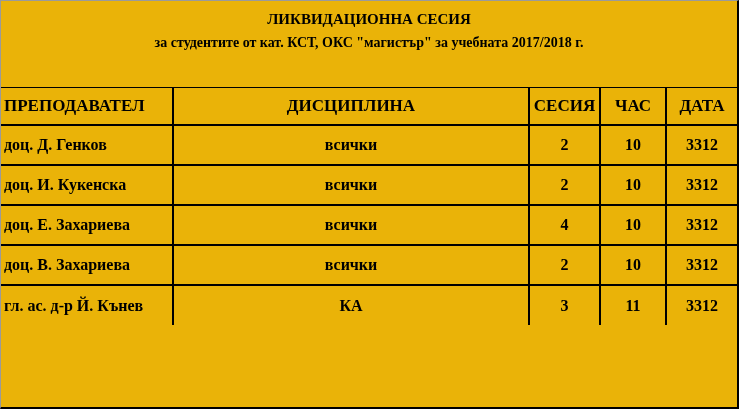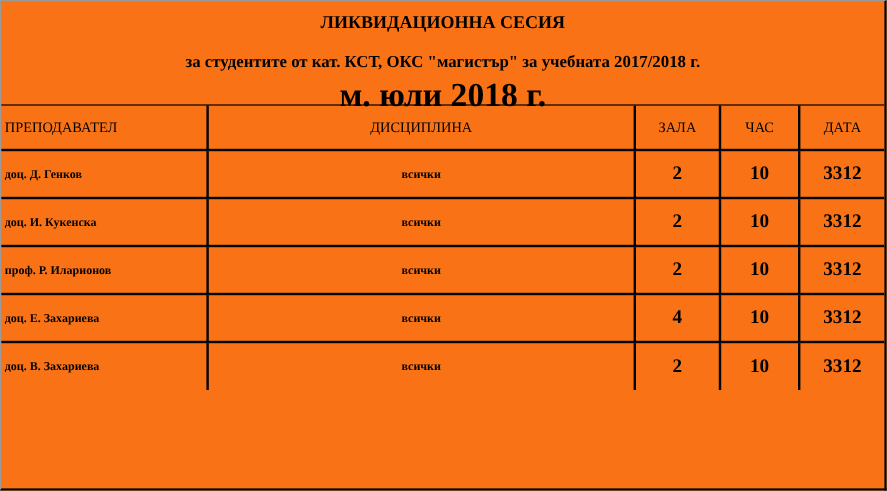--- a/index.html
+++ b/index.html
@@ -5,21 +5,21 @@
   html, body {
     margin: 0;
     padding: 0;
     background: #ffffff;
   }
   .page {
     position: relative;
     width: 739px;
     height: 409px;
     box-sizing: border-box;
-    background: #f97316;
+    background: #eab308;
     border-top: 1px solid #9a9a9a;
     border-left: 1px solid #9a9a9a;
     border-right: 2px solid #000000;
     border-bottom: 2px solid #000000;
     font-family: "Liberation Serif", "DejaVu Serif", serif;
     font-weight: bold;
     color: #000000;
     overflow: hidden;
   }
   .title-block {
@@ -27,48 +27,48 @@
     height: 87px;
     border-bottom: 1px solid #000000;
     display: flex;
     flex-direction: column;
     align-items: center;
     justify-content: flex-start;
     padding-top: 9px;
     text-align: center;
   }
   .title-line1 { font-size: 15px; line-height: 1.2; }
-  .title-line2 { font-size: 14px; line-height: 1.2; margin-top: 17px; }
+  .title-line2 { font-size: 14px; line-height: 1.2; margin-top: 7px; }
   .title-line3 { font-size: 28px; line-height: 1.1; margin-top: 3px; }
 
   table.schedule {
     border-collapse: collapse;
     table-layout: fixed;
     width: 100%;
     border-style: hidden; 
   }
   table.schedule th,
   table.schedule td {
     border: 2px solid #000000;
     box-sizing: border-box;
     overflow: hidden;
     white-space: nowrap;
   }
   table.schedule th {
     height: 37px;
-    font-size: 12px;
-    font-weight: normal;
+    font-size: 17px;
+    font-weight: bold;
     text-align: center;
     vertical-align: middle;
     padding: 0;
     margin-left: 12px;
   }
   table.schedule td {
     height: 40px;
-    font-size: 10px;
+    font-size: 16px;
     font-weight: bold;
     text-align: center;
     vertical-align: middle;
     padding: 0;
   }
   .cell-left {
     text-align: left !important;
     padding-left: 3px !important;
   }
   .cell-num {
@@ -76,72 +76,71 @@
   }
 </style>
 </head>
 <body>
 
 <div class="page">
 
   <div class="title-block">
     <div class="title-line1">ЛИКВИДАЦИОННА СЕСИЯ</div>
     <div class="title-line2">за студентите от кат. КСТ, ОКС "магистър" за учебната 2017/2018 г.</div>
-    <div class="title-line3">м. юли 2018 г.</div>
   </div>
 
   <table class="schedule">
     <colgroup>
       <col style="width:172px">
       <col style="width:356px">
       <col style="width:71px">
       <col style="width:66px">
       <col style="width:71px">
     </colgroup>
     <thead>
       <tr>
         <th class="cell-left">ПРЕПОДАВАТЕЛ</th>
         <th>ДИСЦИПЛИНА</th>
-        <th>ЗАЛА</th>
+        <th>СЕСИЯ</th>
         <th>ЧАС</th>
         <th>ДАТА</th>
       </tr>
     </thead>
     <tbody>
       <tr>
         <td class="cell-left">доц. Д. Генков</td>
         <td>всички</td>
         <td class="cell-num">2</td>
         <td class="cell-num">10</td>
         <td class="cell-num">3312</td>
       </tr>
       <tr>
         <td class="cell-left">доц. И. Кукенска</td>
         <td>всички</td>
         <td class="cell-num">2</td>
         <td class="cell-num">10</td>
         <td class="cell-num">3312</td>
       </tr>
       <tr>
-        <td class="cell-left">проф. Р. Иларионов</td>
-        <td>всички</td>
-        <td class="cell-num">2</td>
-        <td class="cell-num">10</td>
-        <td class="cell-num">3312</td>
-      </tr>
-      <tr>
         <td class="cell-left">доц. Е. Захариева</td>
         <td>всички</td>
         <td class="cell-num">4</td>
         <td class="cell-num">10</td>
         <td class="cell-num">3312</td>
       </tr>
       <tr>
         <td class="cell-left">доц. В. Захариева</td>
         <td>всички</td>
         <td class="cell-num">2</td>
         <td class="cell-num">10</td>
         <td class="cell-num">3312</td>
       </tr>
+      <tr>
+        <td class="cell-left">гл. ас. д-р Й. Кънев</td>
+        <td>КА</td>
+        <td class="cell-num">3</td>
+        <td class="cell-num">11</td>
+        <td class="cell-num">3312</td>
+      </tr>
     </tbody>
   </table>
 
 </div>
 
 </body></html>

